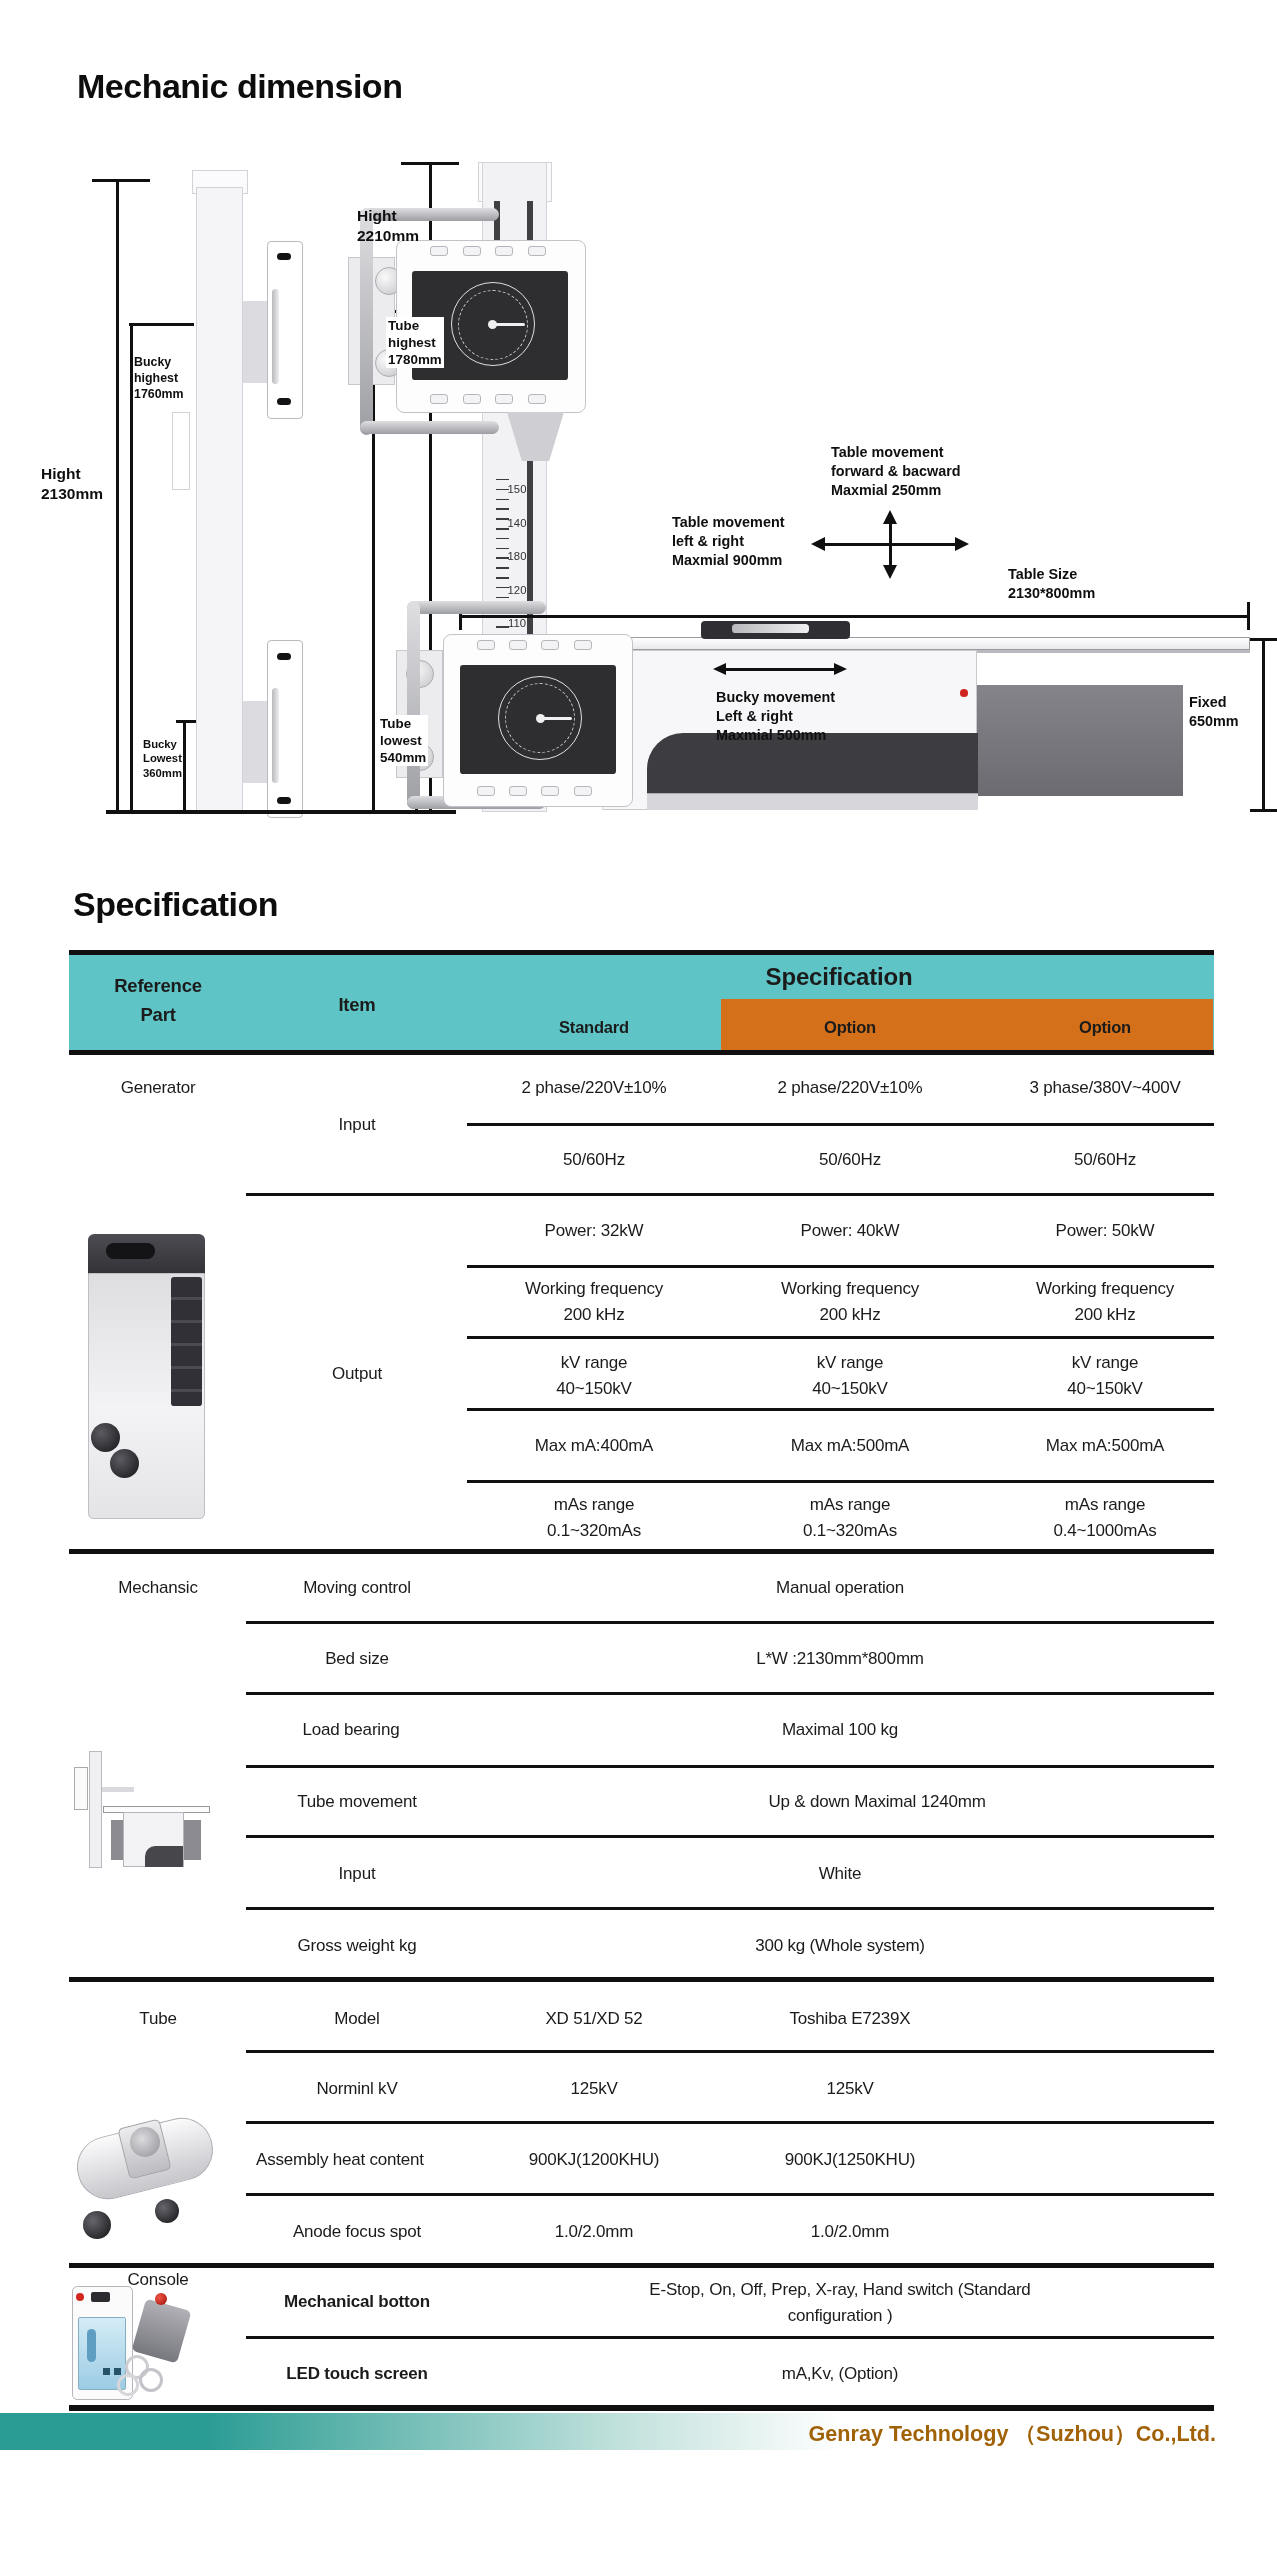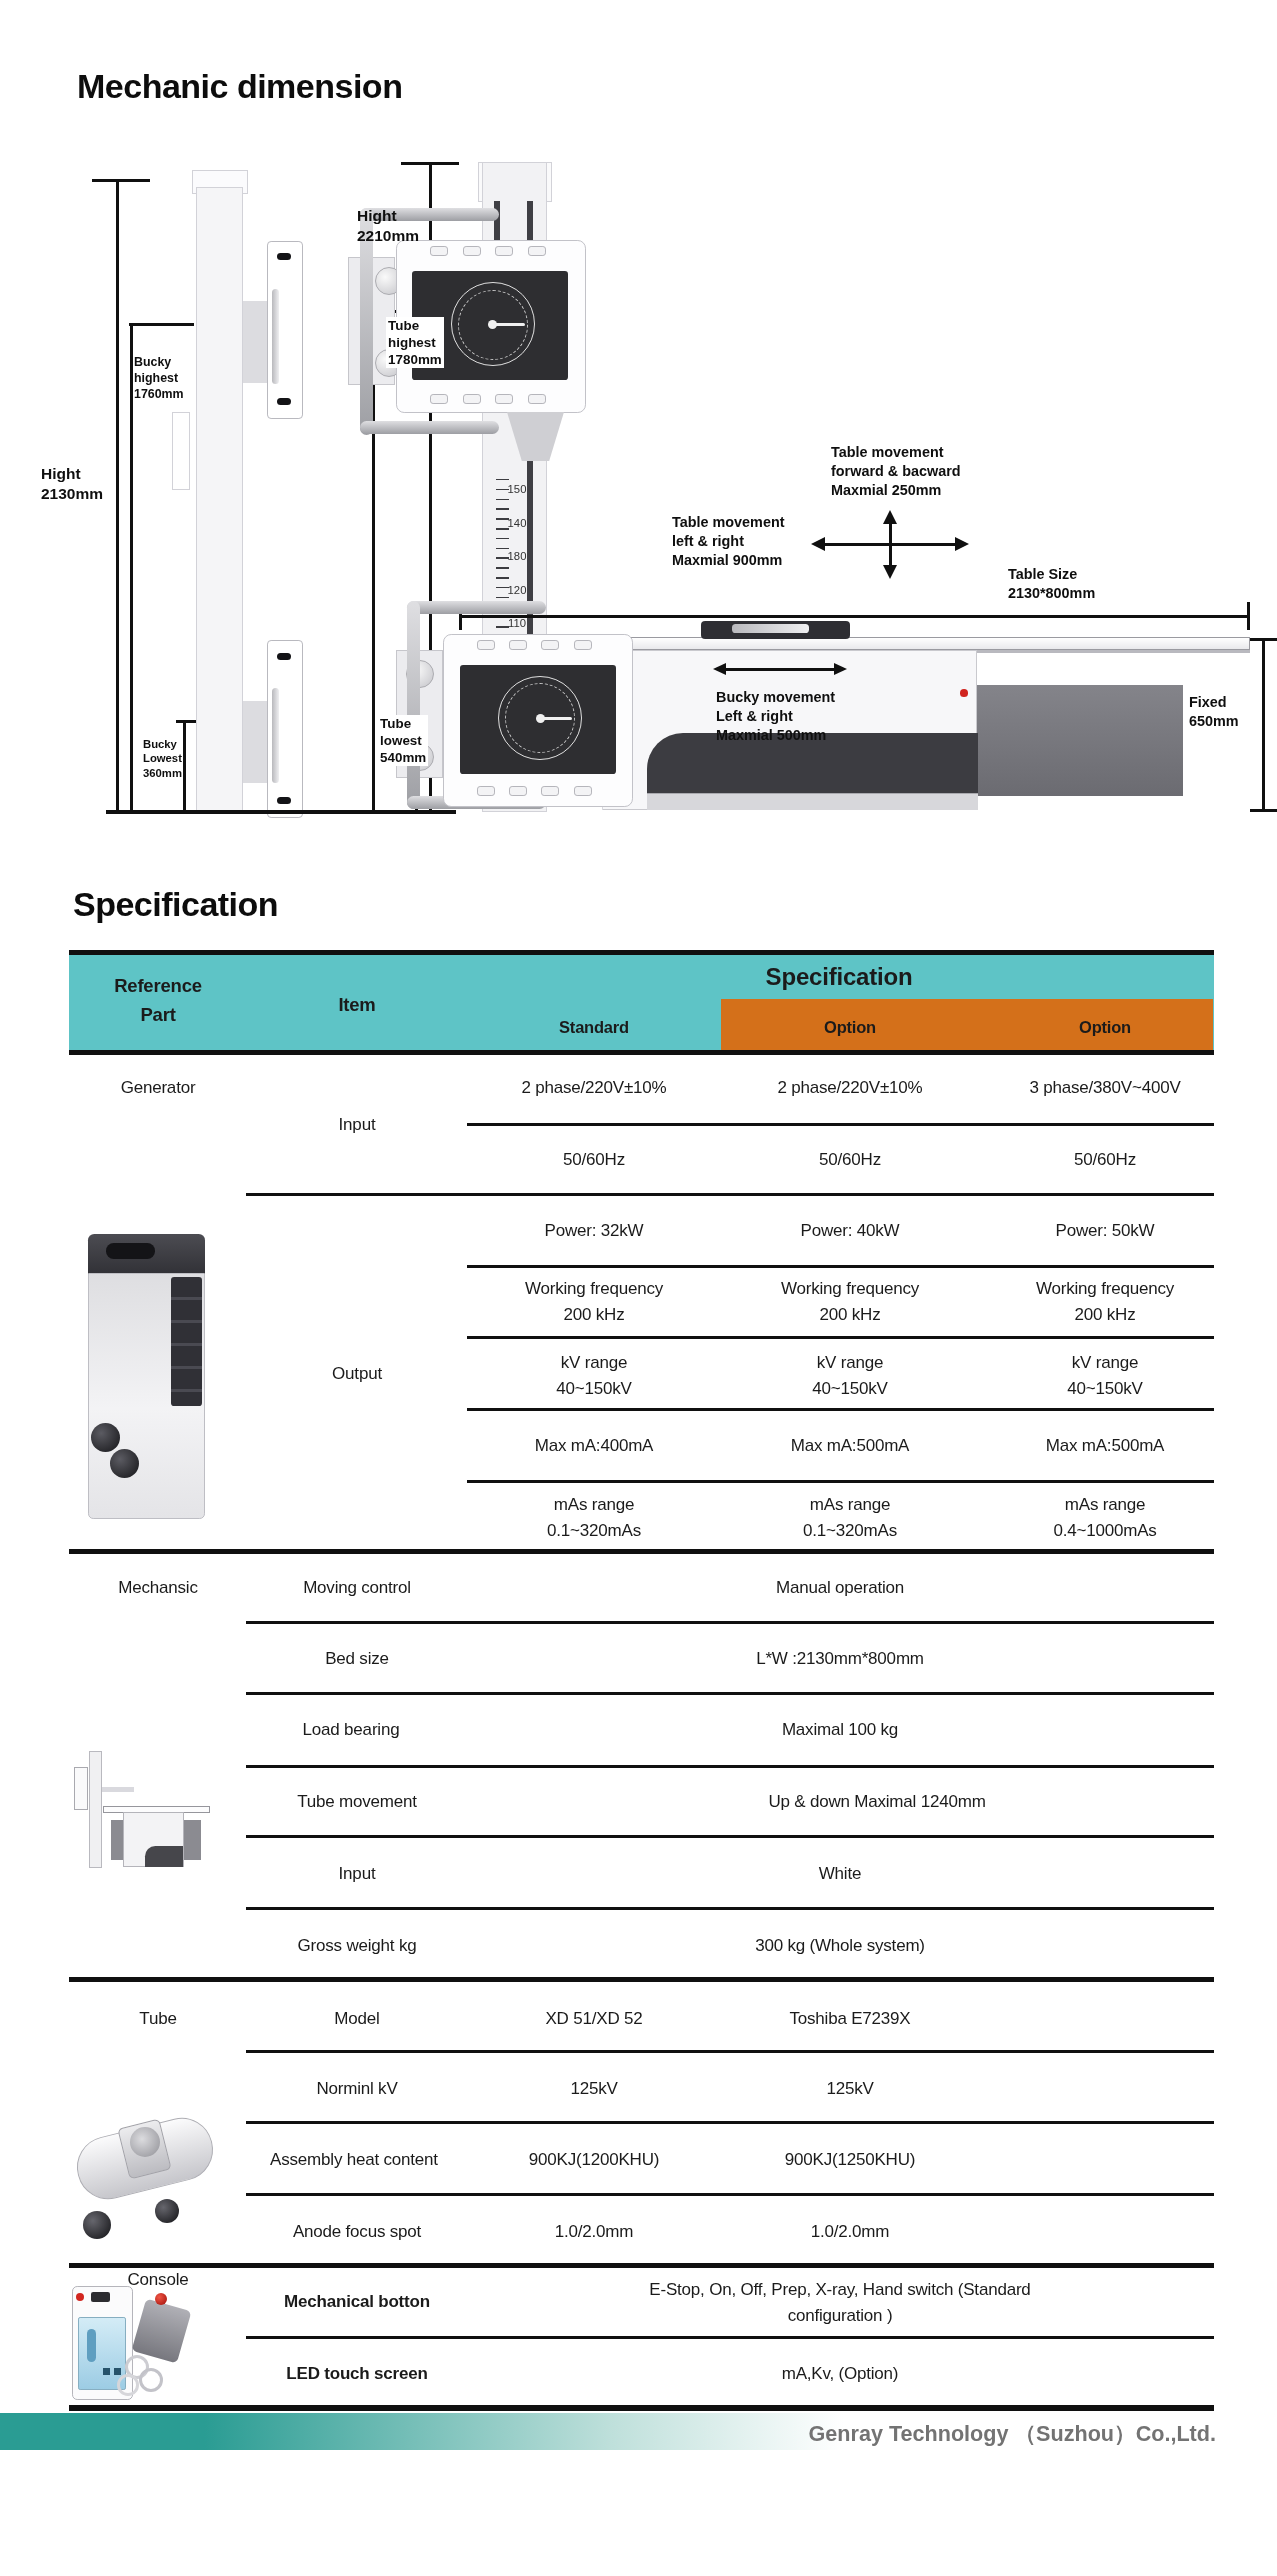--- a/index.html
+++ b/index.html
@@ -303,21 +303,21 @@
   <div>
     <div class="t" style="left:158px;top:2019px;">Tube</div>
     <div class="t" style="left:357px;top:2019px;">Model</div>
     <div class="t" style="left:594px;top:2019px;">XD 51/XD 52</div>
     <div class="t" style="left:850px;top:2019px;">Toshiba E7239X</div>
     <div class="hl" style="left:246px;top:2050px;width:968px;height:3.1px;"></div>
     <div class="t" style="left:357px;top:2089px;">Norminl kV</div>
     <div class="t" style="left:594px;top:2089px;">125kV</div>
     <div class="t" style="left:850px;top:2089px;">125kV</div>
     <div class="hl" style="left:246px;top:2121px;width:968px;height:3.1px;"></div>
-    <div class="t" style="left:354px;top:2160px;text-align:right;">Assembly heat content</div>
+    <div class="t" style="left:340px;top:2160px;text-align:right;">Assembly heat content</div>
     <div class="t" style="left:594px;top:2160px;">900KJ(1200KHU)</div>
     <div class="t" style="left:850px;top:2160px;">900KJ(1250KHU)</div>
     <div class="hl" style="left:246px;top:2193px;width:968px;height:3.1px;"></div>
     <div class="t" style="left:357px;top:2232px;">Anode focus spot</div>
     <div class="t" style="left:594px;top:2232px;">1.0/2.0mm</div>
     <div class="t" style="left:850px;top:2232px;">1.0/2.0mm</div>
     <div class="hl" style="left:69px;top:2263px;width:1145px;height:5.2px;"></div>
 
     <div>
       <div class="abs" style="left:76px;top:2127px;width:138px;height:63px;border-radius:31px;background:linear-gradient(180deg,#fbfbfc,#c6c6cb);border:0.5px solid #adadb3;box-sizing:border-box;transform:rotate(-14deg);"></div>
@@ -347,16 +347,16 @@
       <div class="abs" style="left:138px;top:2304px;width:47px;height:54px;background:linear-gradient(180deg,#b0b0b6,#77777e);border-radius:5.2px;transform:rotate(16deg);"></div>
       <div class="abs" style="left:155px;top:2293px;width:12.4px;height:12.4px;border-radius:50%;background:radial-gradient(circle at 35% 35%,#f05545,#9e0e08);"></div>
       <div class="abs" style="left:125px;top:2355px;width:24px;height:24px;border:3.6px solid #cdcdd2;border-radius:50%;background:transparent;box-sizing:border-box;"></div>
       <div class="abs" style="left:139px;top:2368px;width:24px;height:24px;border:3.6px solid #c3c3c9;border-radius:50%;background:transparent;box-sizing:border-box;"></div>
       <div class="abs" style="left:117px;top:2374px;width:21.6px;height:21.6px;border:3.6px solid #d6d6da;border-radius:50%;background:transparent;box-sizing:border-box;"></div>
     </div>
   </div>
 
   <div class="hl" style="left:69px;top:2405px;width:1145px;height:6.2px;"></div>
   <div class="abs" style="left:0px;top:2413px;width:1278px;height:37px;background:linear-gradient(90deg,var(--footer_teal,#2a9c93) 0%,var(--footer_teal,#2a9c93) 16%,#bfe0db 48%,#ffffff 66%);"></div>
-  <div class="abs" style="right:62px;top:2419px;font-size:21.6px;font-weight:700;color:#737373;">Genray Technology （Suzhou）Co.,Ltd.</div>
+  <div class="abs" style="right:62px;top:2419px;font-size:21.6px;font-weight:700;color:#a16207;">Genray Technology （Suzhou）Co.,Ltd.</div>
 
 </div>
 
 
 </body></html>

